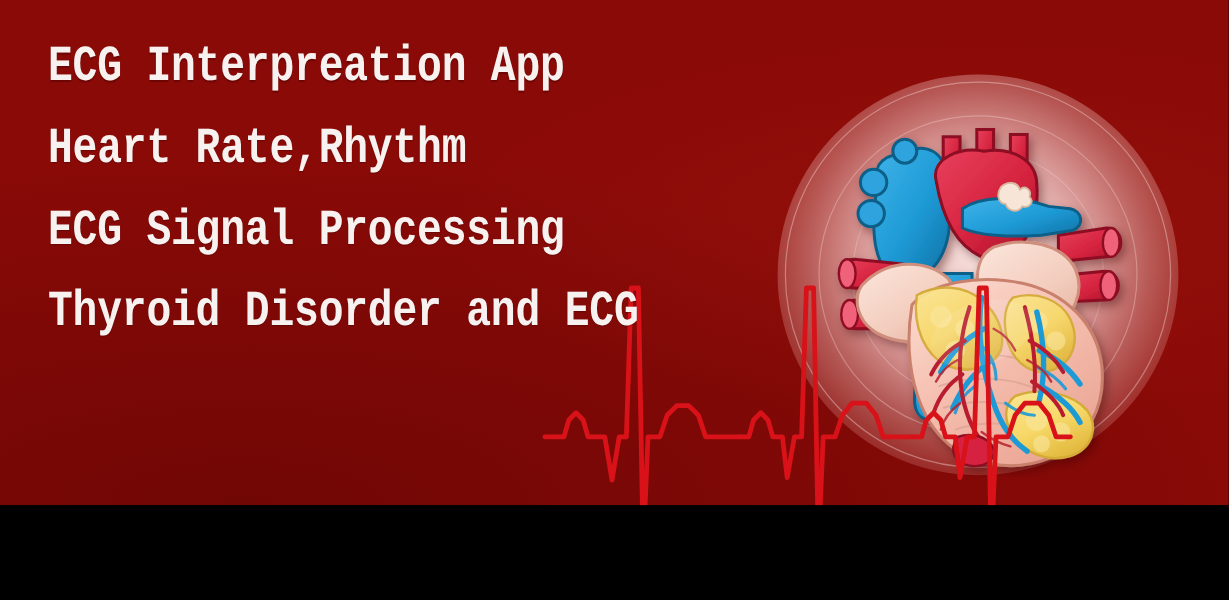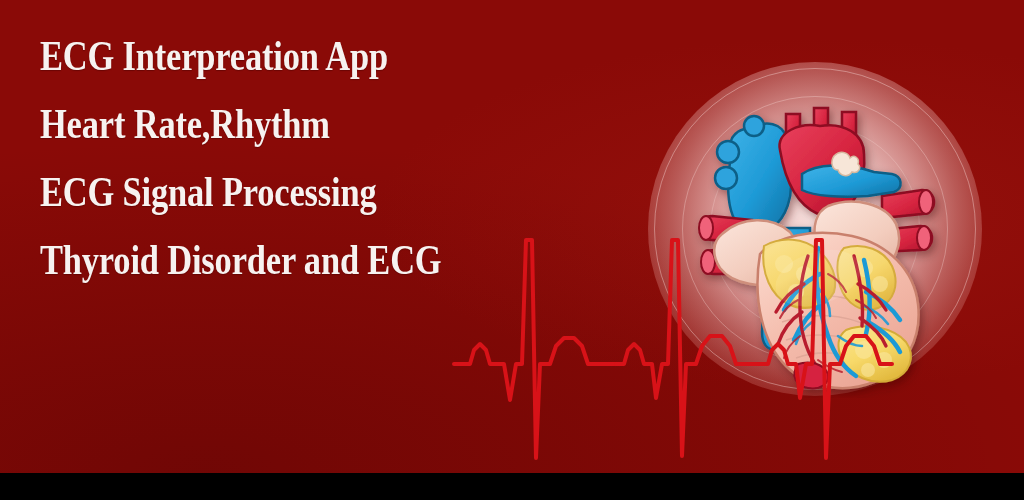--- a/index.html
+++ b/index.html
@@ -4,24 +4,24 @@
 <title>ECG Interpreation App</title>
 <style>
   html, body {
     margin: 0;
     padding: 0;
     background: #000;
   }
   #banner {
     position: relative;
     width: 1024px;
-    height: 473px;
+    height: 421px;
     overflow: hidden;
     background: #8a0a07;
-    font-family: Liberation Serif, serif;
+    font-family: Liberation Mono, monospace;
   }
   
   #bg-vignette {
     position: absolute;
     inset: 0;
     background:
       radial-gradient(ellipse 70% 60% at 80% 45%, rgba(170,30,22,0.30) 0%, rgba(138,10,7,0) 62%),
       radial-gradient(ellipse 120% 100% at 20% 100%, rgba(92,4,3,0.55) 0%, rgba(138,10,7,0) 70%);
     pointer-events: none;
   }

